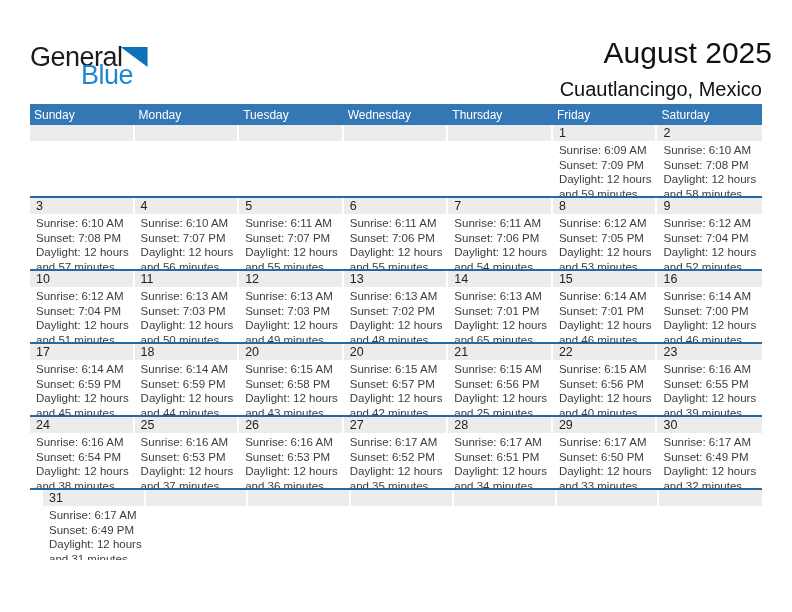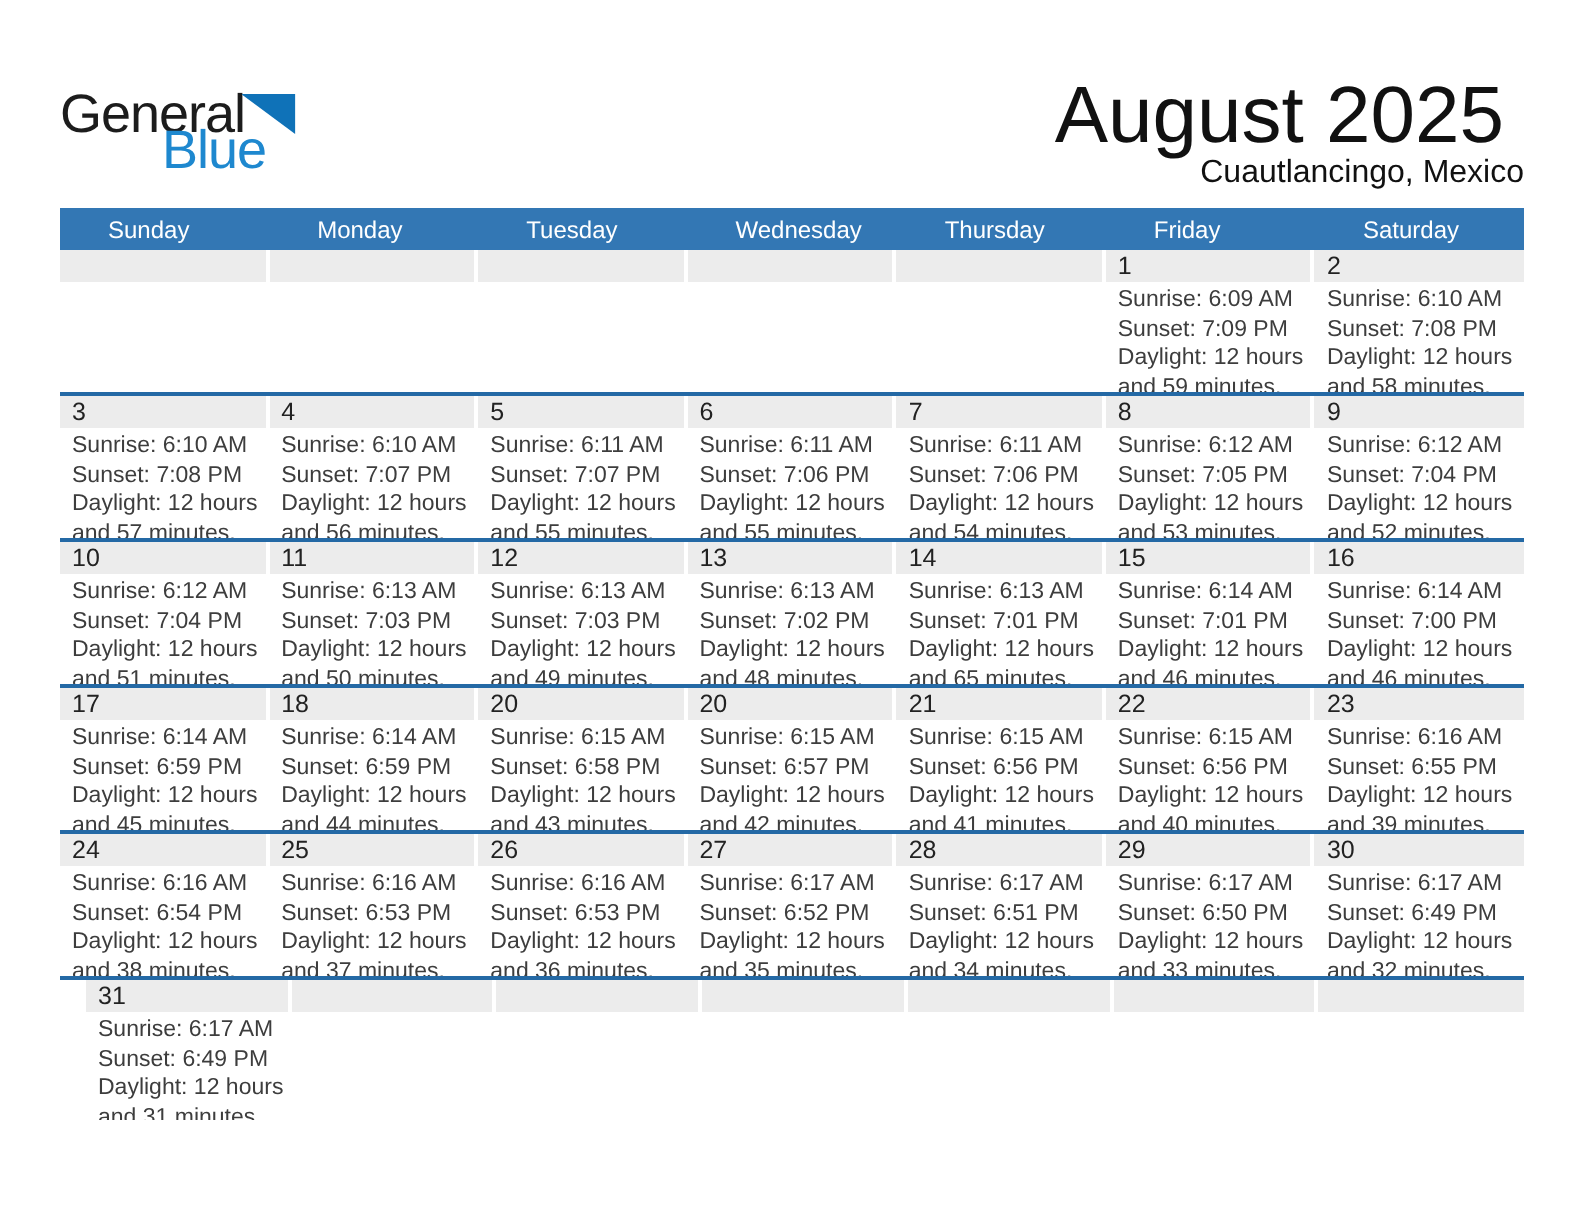--- a/index.html
+++ b/index.html
@@ -23,35 +23,35 @@
     clip-path:polygon(0 0, 100% 0, 100% 100%);
     display:inline-block;
   }
   .logo-word2 {
     font-size:27px; letter-spacing:-0.5px; font-weight:400;
     color:var(--logo-blue);
     margin-top:-9px; margin-left:51px;
   }
   
   .title {
-    position:absolute; top:36px; right:40px;
-    font-size:40px; color:#111; font-weight:400;
+    position:absolute; top:36px; right:20px;
+    font-size:30px; color:#111; font-weight:400;
   }
   .subtitle {
     position:absolute; top:78px; right:30px;
-    font-size:16px; color:#111; font-weight:400;
+    font-size:20px; color:#111; font-weight:400;
   }
   
   .calendar { position:absolute; left:30px; top:104px; width:732px; }
   .weekday-row {
     display:flex; height:21px; align-items:center;
     background:var(--header-bg);
   }
   .weekday {
-    flex:1 1 0; color:#ffffff; font-size:12px; padding-left:24px;
+    flex:1 1 0; color:#ffffff; font-size:12px; padding-left:4px;
     white-space:nowrap; overflow:hidden;
   }
   .week-row {
     display:flex;
     height:73px;
     border-bottom:2px solid var(--separator-blue);
   }
   .week-row:last-child { border-bottom:none; height:70px;margin-left:13px; }
   .day-cell { flex:1 1 0; overflow:hidden; }
   .day-band {
@@ -296,21 +296,21 @@
               <div>Daylight: 12 hours</div>
               <div>and 42 minutes.</div>
             </div>
           </div>
           <div class="day-cell">
             <div class="day-band">21</div>
             <div class="day-info">
               <div>Sunrise: 6:15 AM</div>
               <div>Sunset: 6:56 PM</div>
               <div>Daylight: 12 hours</div>
-              <div>and 41 minutes.</div>
+              <div>and 25 minutes.</div>
             </div>
           </div>
           <div class="day-cell">
             <div class="day-band">22</div>
             <div class="day-info">
               <div>Sunrise: 6:15 AM</div>
               <div>Sunset: 6:56 PM</div>
               <div>Daylight: 12 hours</div>
               <div>and 40 minutes.</div>
             </div>

